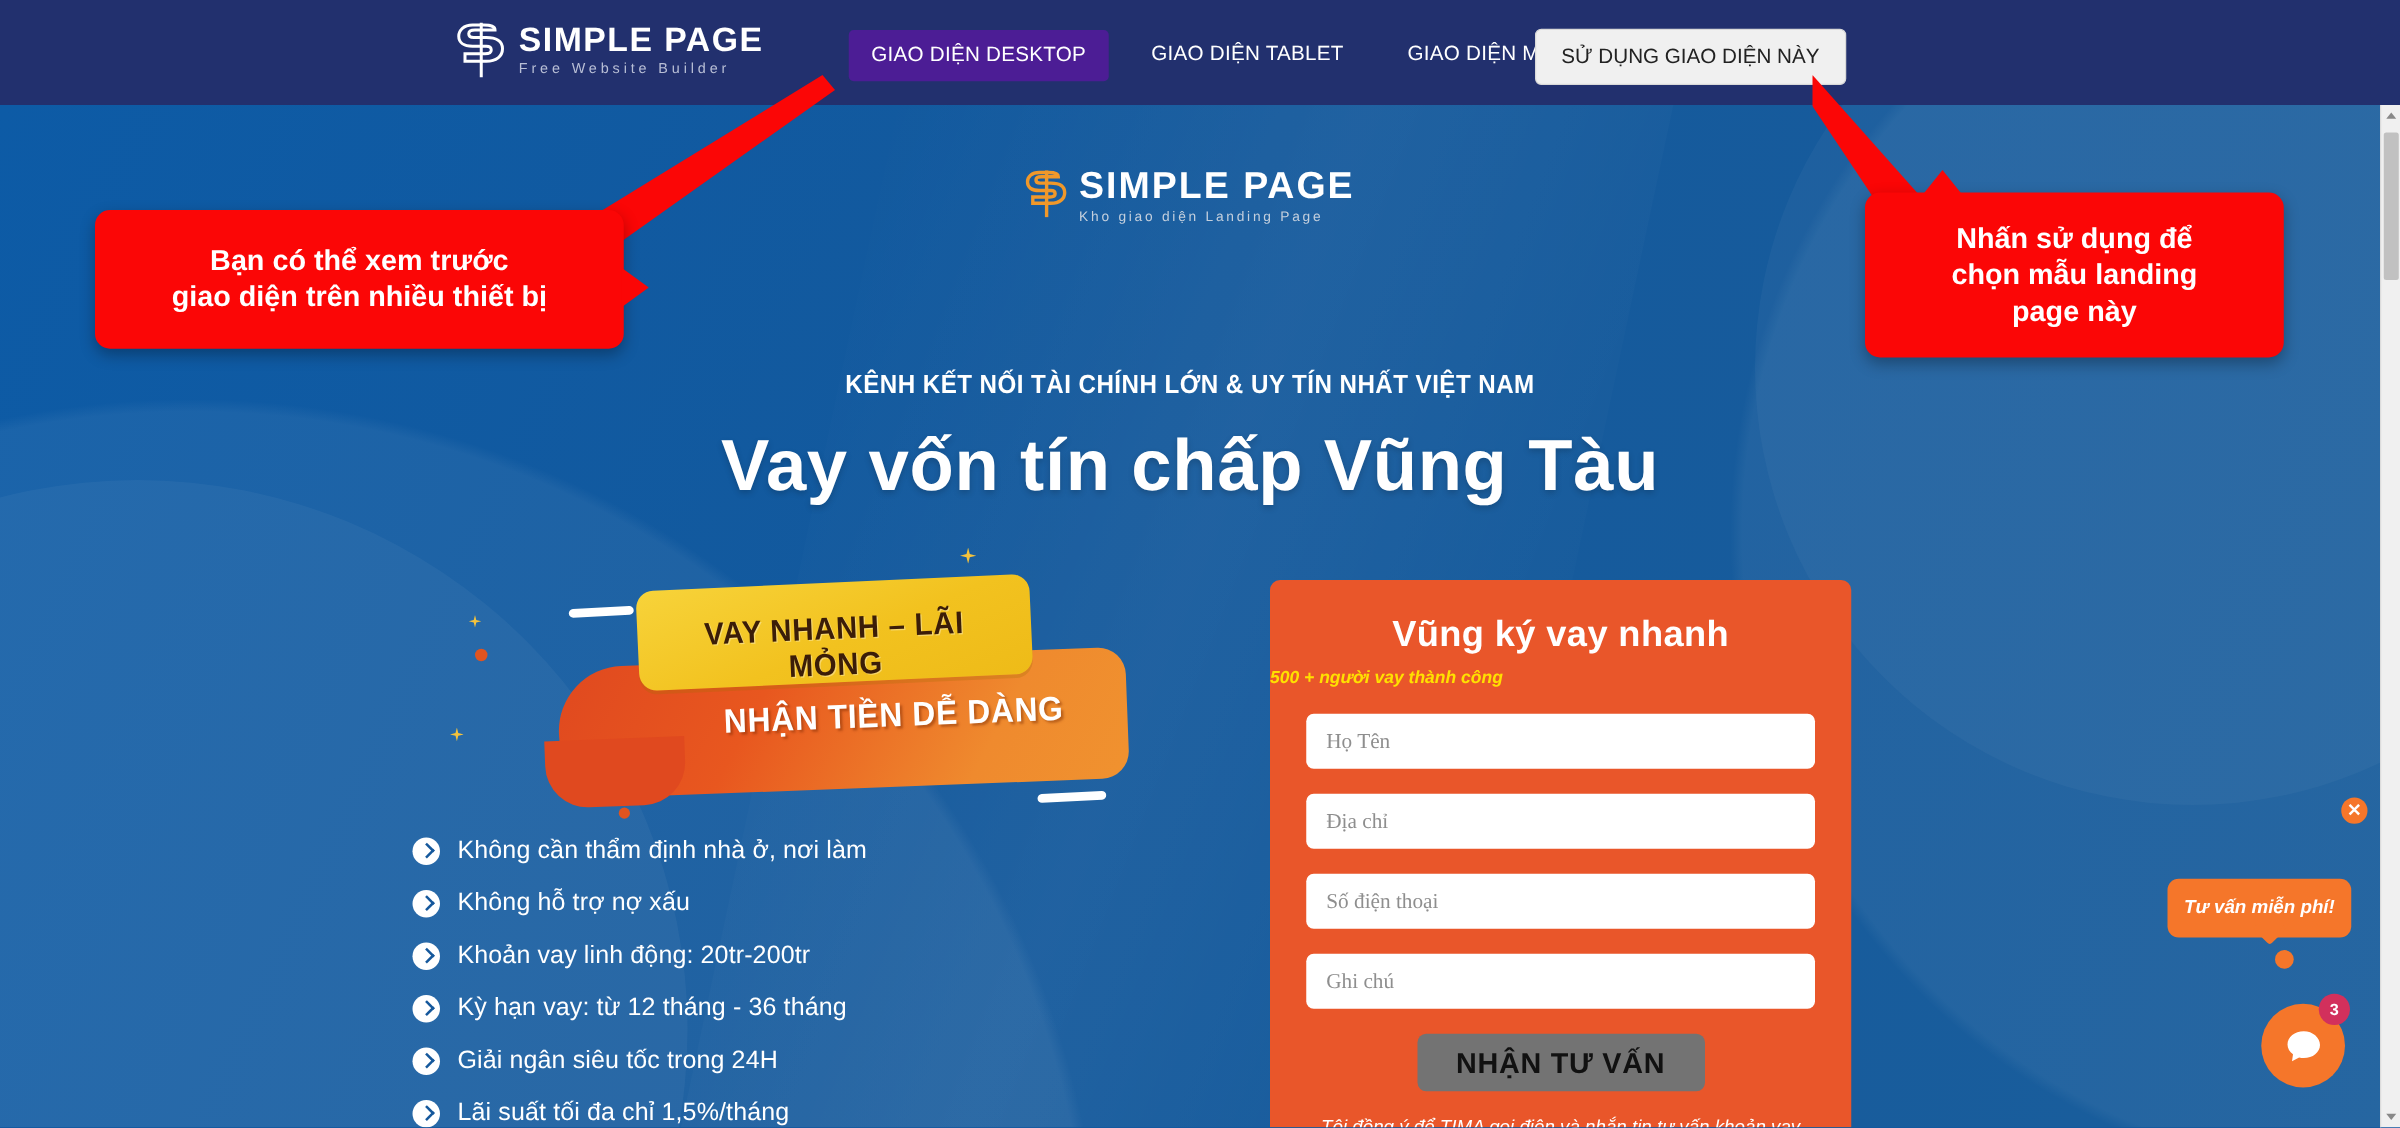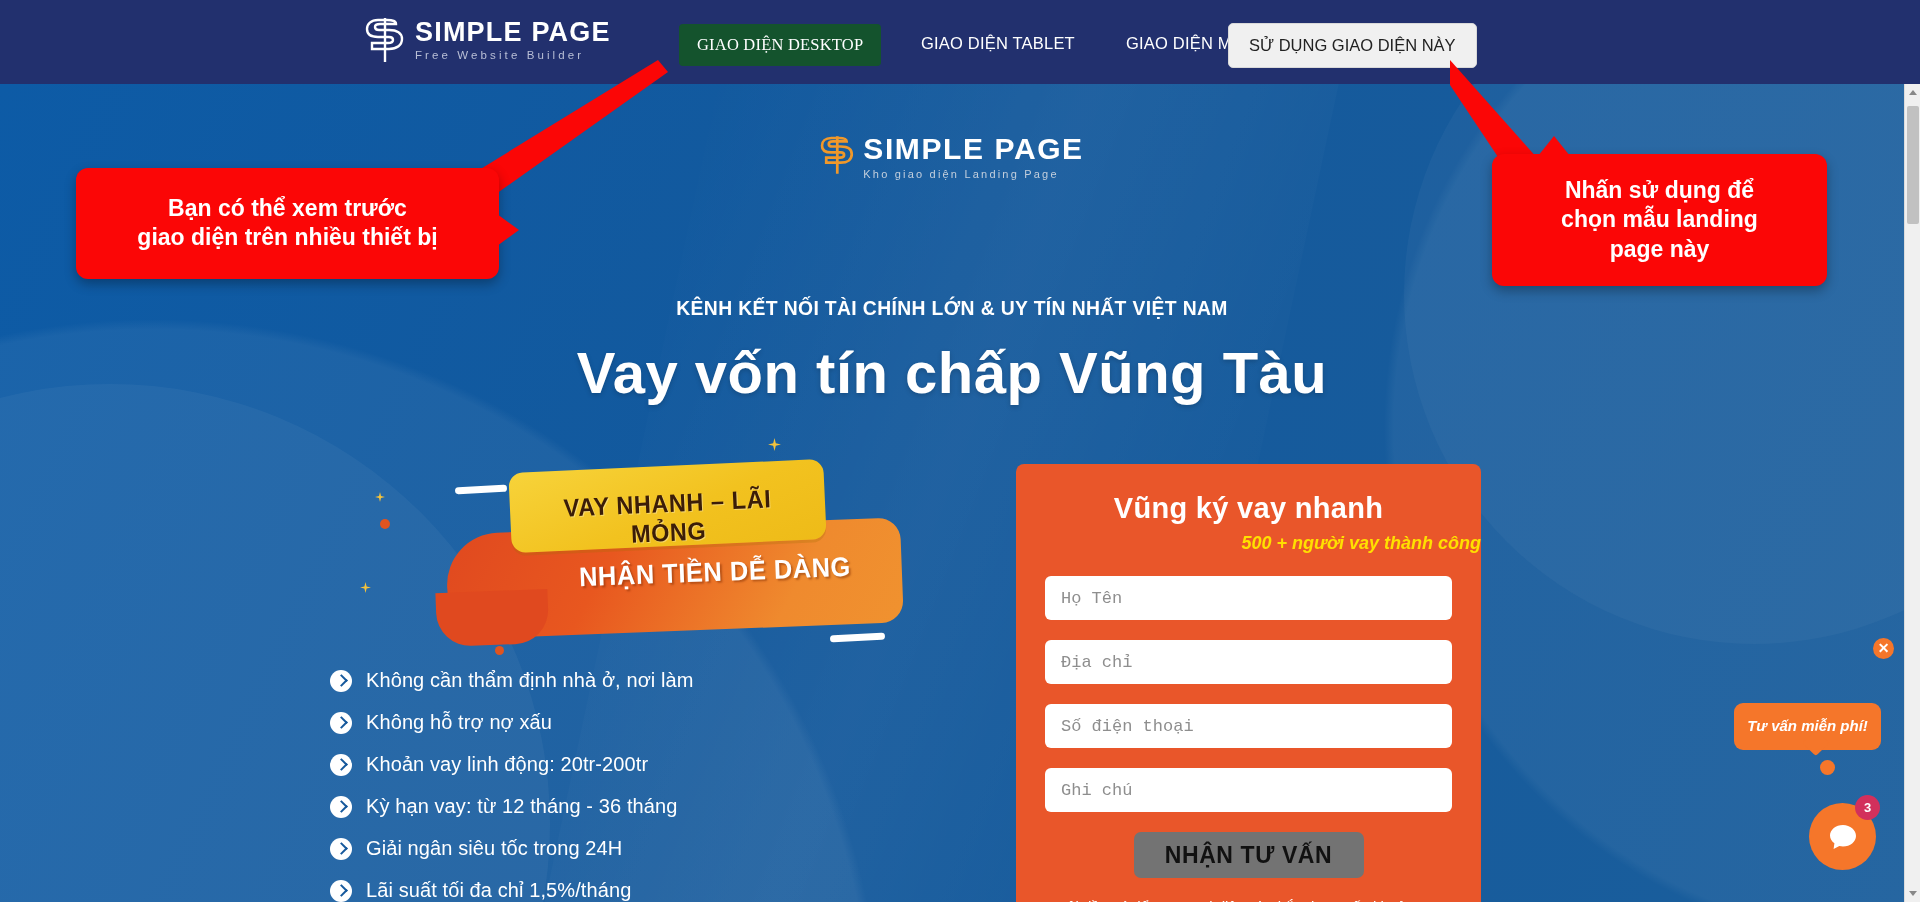--- a/index.html
+++ b/index.html
@@ -34,21 +34,21 @@
 
   .navbtn{
     font-size:16.5px; letter-spacing:.2px; color:#fff;
     background:transparent; border:none; cursor:pointer;
     font-family:"Liberation Sans", sans-serif;
     padding:10px 16px; border-radius:4px;
     white-space:nowrap;
   }
   #nav-desktop{
     position:absolute; left:679px; top:24px;
-    background:#14532d; padding:11px 18px; border-radius:4px;font-family:Liberation Serif, serif;
+    background:#4c1d95; padding:11px 18px; border-radius:4px;
   }
   #nav-tablet{ position:absolute; left:905px; top:24px; }
   #nav-mobile{ position:absolute; left:1110px; top:24px; }
   #use-theme{
     position:absolute; left:1228px; top:23px;
     background:#f0f0f0; color:#222; border:1px solid #d9d9d9;
     border-radius:5px; padding:12px 20px;
     font-size:16.5px; cursor:pointer; white-space:nowrap;
     font-family:"Liberation Sans", sans-serif;
   }
@@ -158,28 +158,28 @@
   
   #formcard{
     position:absolute; left:1016px; top:380px; width:465px; height:438px;
     background:#e9562a; border-radius:8px 8px 0 0;
   }
   #formcard h3{
     text-align:center; color:#fff; font-size:29px; font-weight:bold;
     margin-top:28px; letter-spacing:.3px;
   }
   #formcard .sub{
-    text-align:right; color:#ffe000; font-size:18px; font-style:italic;
+    text-align:left; color:#ffe000; font-size:14px; font-style:italic;
     font-weight:bold; margin-top:8px;
   }
   #formcard .fields{ margin:22px 29px 0 29px; }
   #formcard input{
     display:block; width:100%; height:44px; border:none; border-radius:6px;
     background:#fff; margin-bottom:20px; padding:0 16px;
-    font-size:17px; color:#333; font-family:Liberation Mono, monospace;
+    font-size:17px; color:#333; font-family:Liberation Serif, serif;
     outline:none;
   }
   #formcard input::placeholder{ color:#8e8e8e; }
   #submitbtn{
     display:block; margin:4px auto 0 auto; width:230px; height:46px;
     background:#737373; color:#111; border:none; border-radius:7px;
     font-size:23px; font-weight:bold; letter-spacing:.6px; cursor:pointer;
     font-family:"Liberation Sans", sans-serif;
   }
   #consent{

